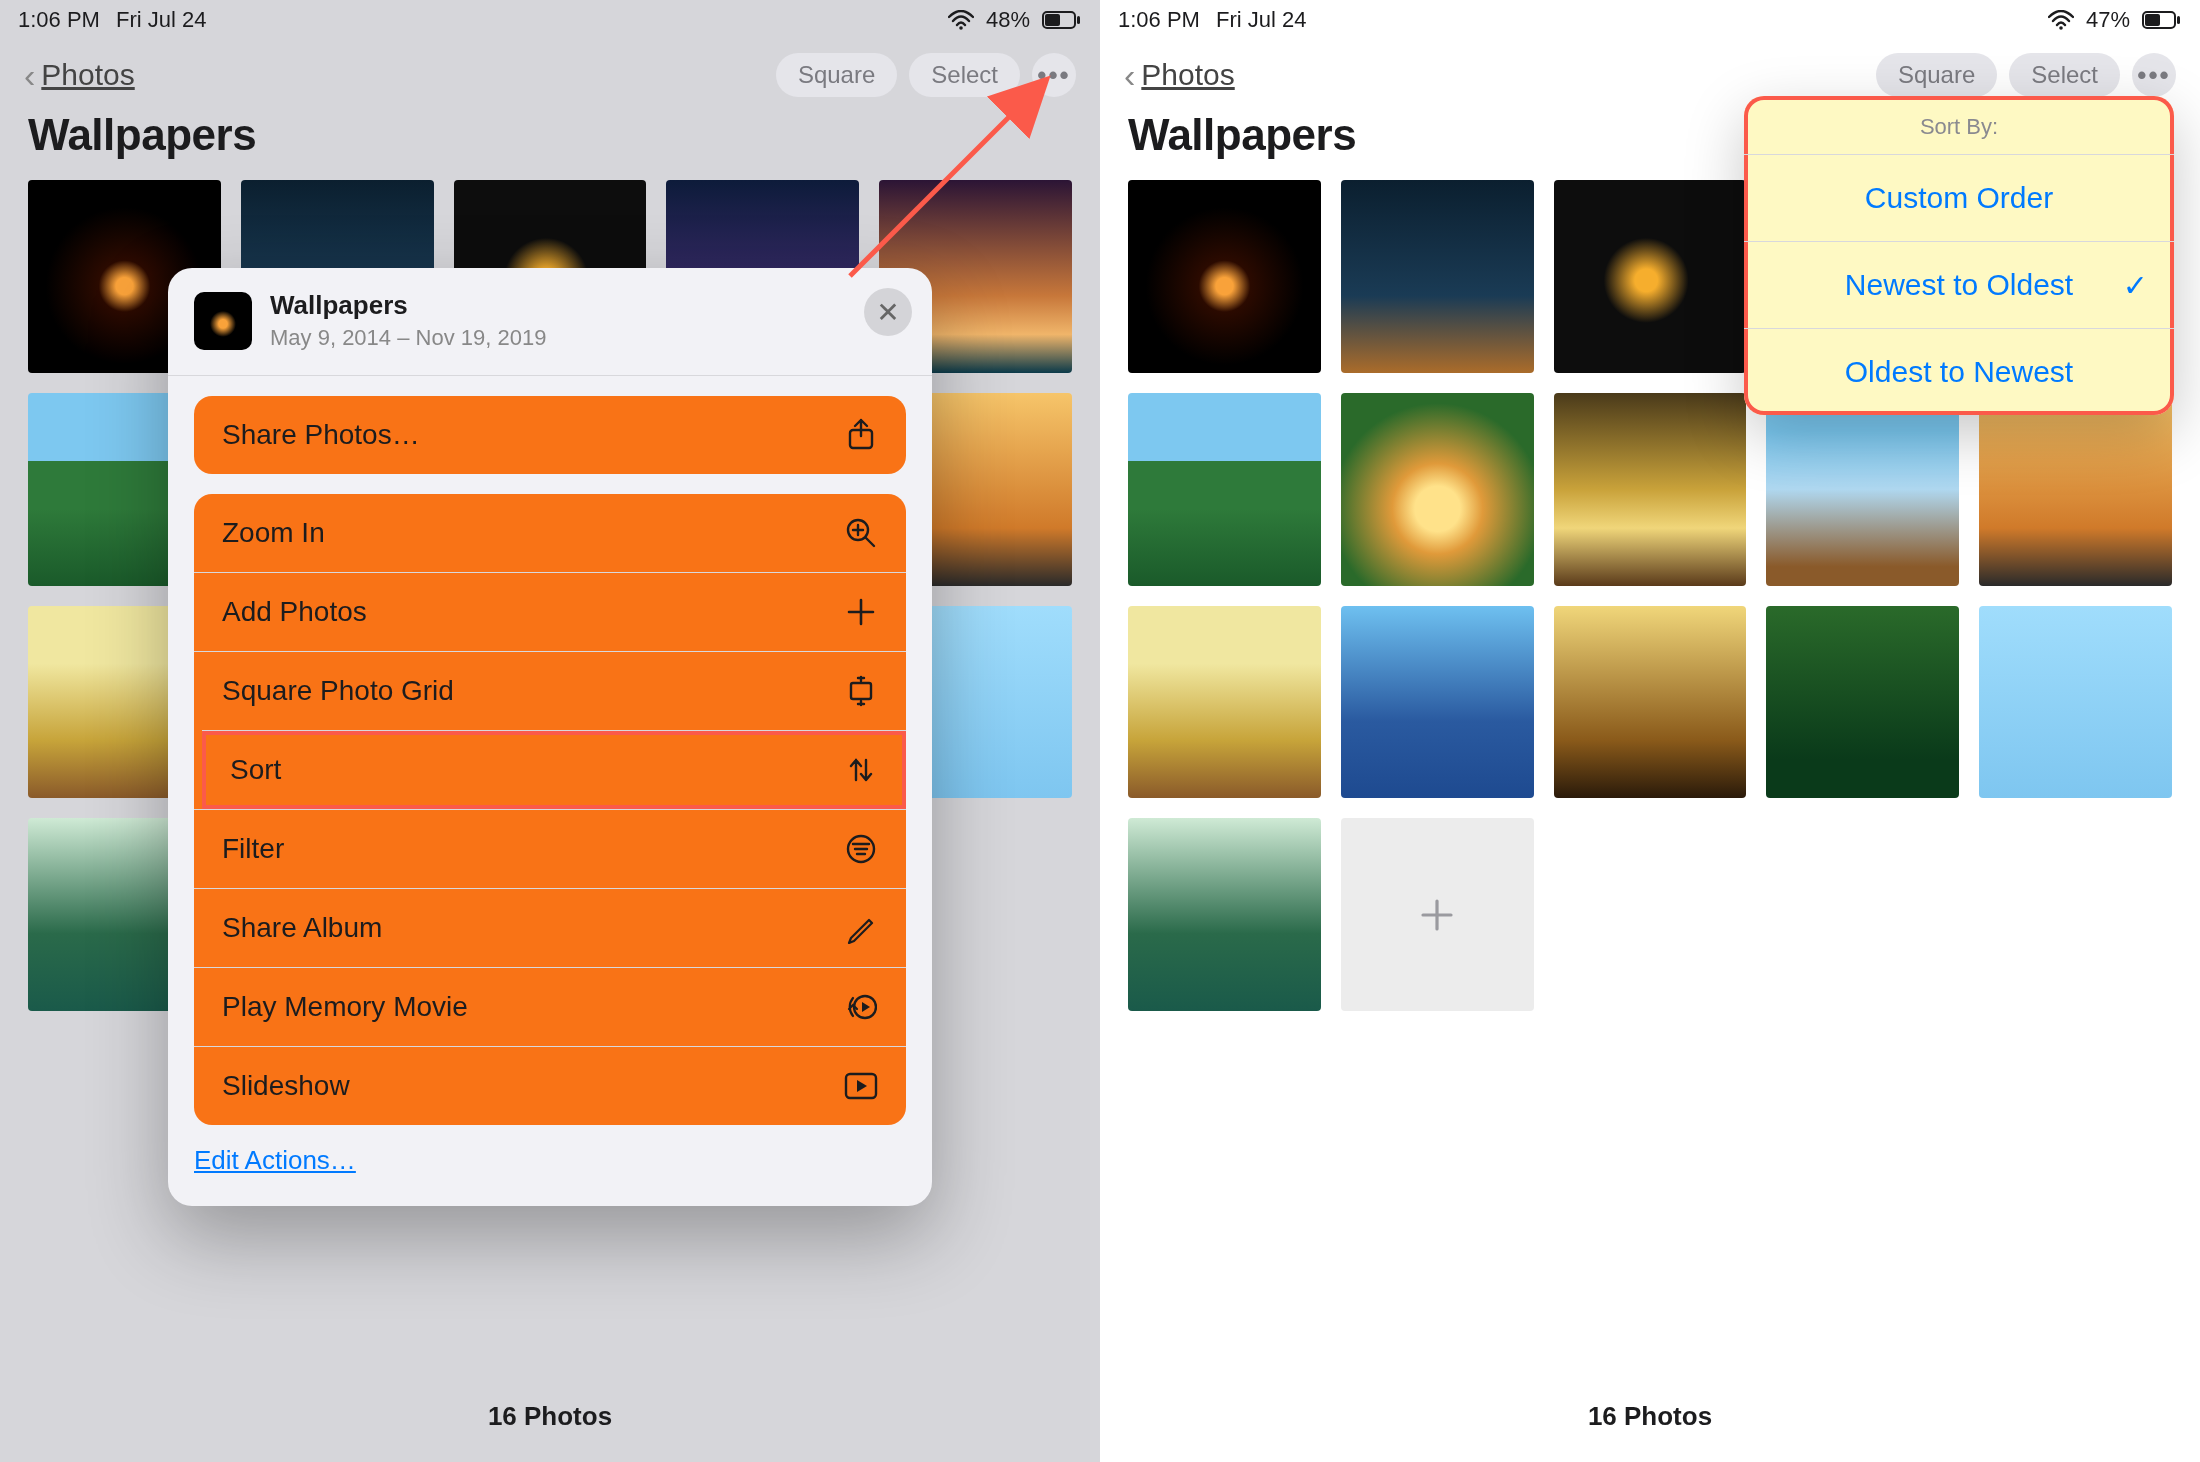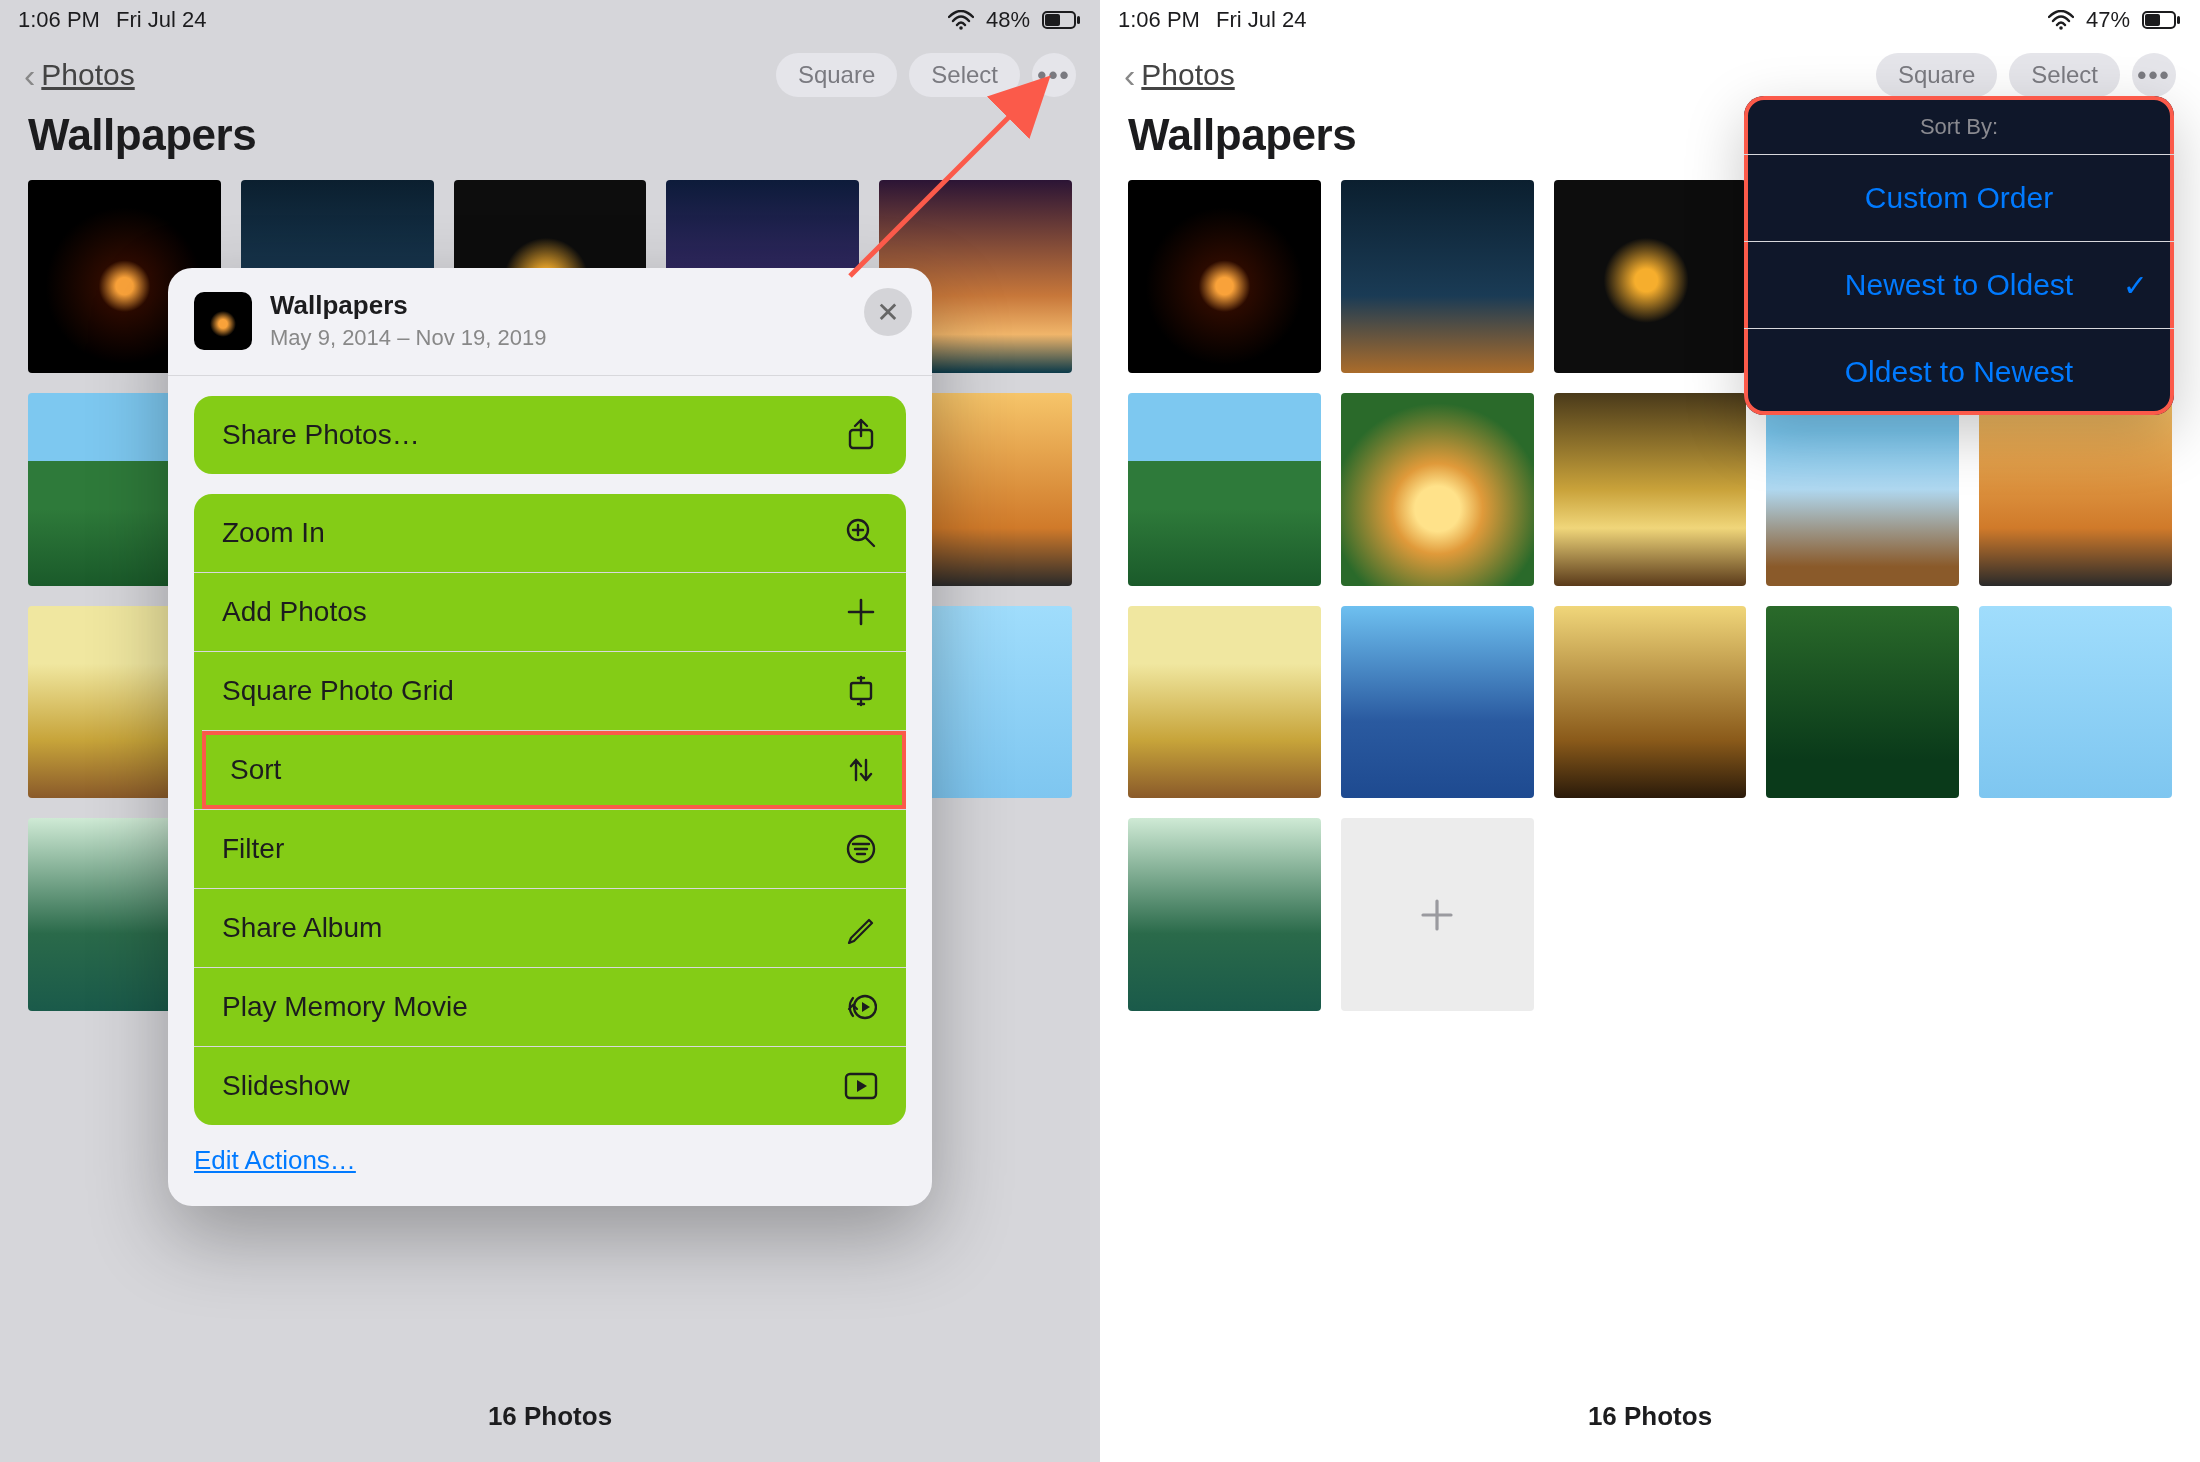--- a/index.html
+++ b/index.html
@@ -98,21 +98,21 @@
     position:absolute; right:20px; top:20px;
     width:48px; height:48px; border-radius:24px;
     background: rgba(0,0,0,0.12);
     display:flex; align-items:center; justify-content:center;
     color:#666; font-size:28px;
   }
   .card-sep { height:1px; background:var(--hair); margin:10px 0 20px 0; }
 
   .section {
     margin: 0 26px 20px 26px;
-    background:#84cc16; border-radius:18px; overflow:hidden;
+    background:#f97316; border-radius:18px; overflow:hidden;
   }
   .row {
     display:flex; align-items:center; justify-content:space-between;
     padding: 22px 28px; font-size:28px;
   }
   .row + .row { border-top:1px solid var(--hair); }
   .row.hl { box-shadow: inset 0 0 0 4px var(--red-hl); margin-left: 8px; }
 
   .edit-actions {
     margin: 6px 26px 0 26px;
@@ -121,21 +121,21 @@
 
   
   .arrow-svg {
     position:absolute; left:820px; top:66px; pointer-events:none;
   }
 
   
   .sort-pop {
     position:absolute; right:26px; top:96px;
     width:430px;
-    background:#0f172a;
+    background:#fef9c3;
     border-radius:20px;
     box-shadow: 0 20px 60px rgba(0,0,0,0.22), inset 0 0 0 4px var(--red-hl);
     overflow:hidden;
   }
   .sort-head {
     text-align:center; font-size:22px; color:#8a8a90;
     padding:18px 0 14px 0;
     border-bottom:1px solid var(--hair);
   }
   .sort-row {

